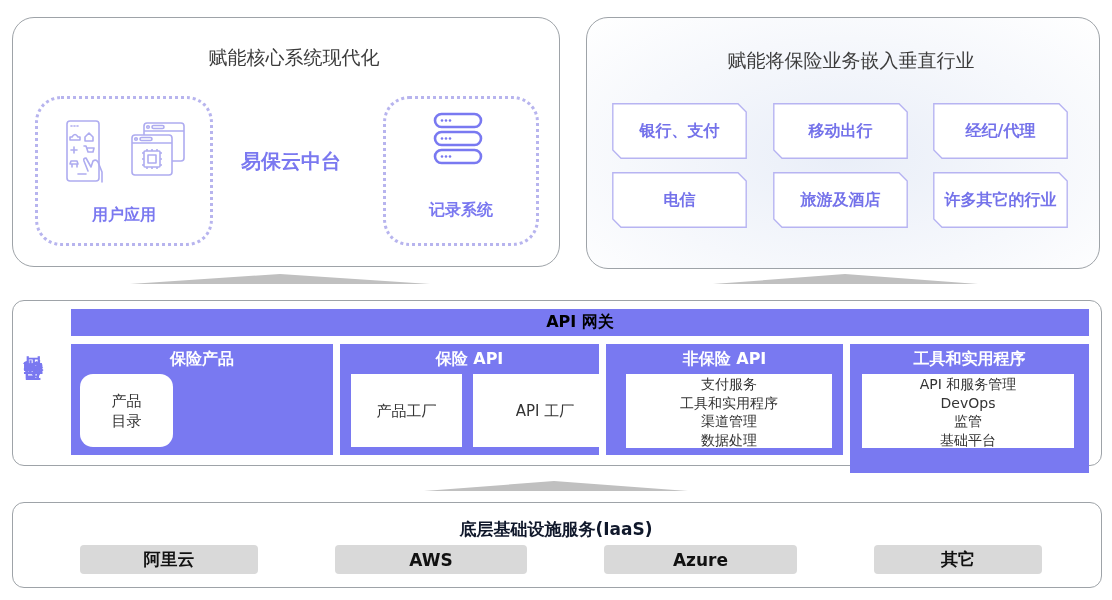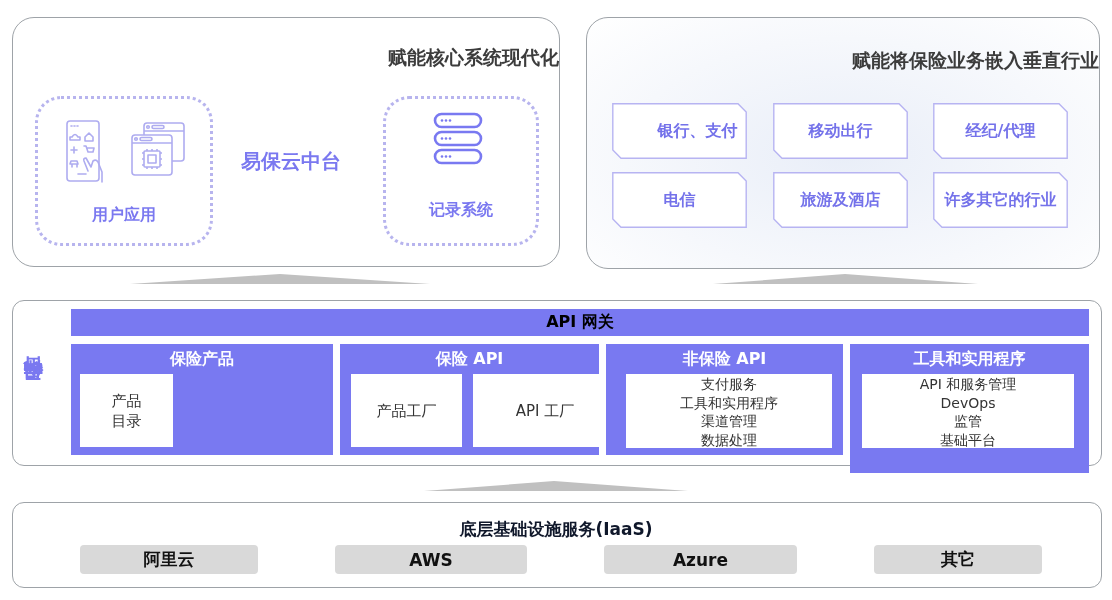--- a/index.html
+++ b/index.html
@@ -5,22 +5,22 @@
   html, body { margin:0; padding:0; background:#ffffff; }
   body { width:1112px; height:600px; position:relative; overflow:hidden;
          font-family:"DejaVu Sans", "Liberation Sans", sans-serif; }
   .abs { position:absolute; box-sizing:border-box; }
 
   
   .panel { border:1.5px solid #9ea3a8; border-radius:22px; background:#fff; }
   .panel-left { left:12px; top:17px; width:548px; height:250px; }
   .panel-right { left:586px; top:17px; width:514px; height:252px;
     background: radial-gradient(ellipse at 50% 55%, #e9eef8 0%, #f6f8fc 60%, #ffffff 100%); }
-  .panel-title { position:absolute; left:16px; right:0; text-align:right;
-    font-weight:bold; font-size:19px; color:#3c3c3c; }
+  .panel-title { position:absolute; left:16px; right:0; text-align:center;
+    font-weight:normal; font-size:19px; color:#3c3c3c; }
   .panel-left .panel-title { top:27px; }
   .panel-right .panel-title { top:30px; }
 
   .dotbox { position:absolute; border:3px dotted #b7b4ee; border-radius:26px; }
   .dotbox.app { left:22px; top:78px; width:172px; height:144px; }
   .dotbox.rec { left:370px; top:78px; width:150px; height:144px; }
   .dot-label { position:absolute; left:0; right:0; text-align:center; font-weight:bold;
     font-size:16px; color:#7a78f0; }
   .center-label { position:absolute; left:228px; top:130px; font-weight:bold; font-size:20px; color:#7a78f0; }
 
@@ -116,21 +116,21 @@
           <circle cx="18" cy="45.5" r="1.3"></circle>
       </g>
     </svg>
     <div class="dot-label" style="top:101px">记录系统</div>
   </div>
 </div>
 
 <div class="abs panel panel-right">
   <div class="panel-title">赋能将保险业务嵌入垂直行业</div>
   <div id="tiles">
-      <div class="tile" style="left: 25px; top: 85px; padding-left: 36px;">
+      <div class="tile" style="left: 25px; top: 85px;">
         <svg width="135" height="56" viewBox="0 0 135 56">
           <polygon points="0.8,0.8 126,0.8 134.2,9 134.2,55.2 9,55.2 0.8,47" fill="#ffffff" stroke="#b7b4f2" stroke-width="1.4"></polygon>
         </svg>
         <span>银行、支付</span>
       </div>
       <div class="tile" style="left: 186px; top: 85px;">
         <svg width="135" height="56" viewBox="0 0 135 56">
           <polygon points="0.8,0.8 126,0.8 134.2,9 134.2,55.2 9,55.2 0.8,47" fill="#ffffff" stroke="#b7b4f2" stroke-width="1.4"></polygon>
         </svg>
         <span>移动出行</span>
@@ -168,21 +168,21 @@
 <svg class="connector" style="left:713px;top:273px" width="265" height="12">
   <polygon points="0,11 132,1 265,11" fill="#c0c0c0"></polygon>
 </svg>
 
 <div class="abs platform"></div>
 <div class="vert-label">易保云中台</div>
 <div class="abs gateway">API 网关</div>
 
 <div class="module" style="left:71px;top:344px;width:262px;height:111px;">
   <div class="module-title">保险产品</div>
-  <div class="cell" style="left:9px;top:30px;width:93px;height:73px;">
+  <div class="cell" style="left:9px;top:30px;width:93px;height:73px;border-radius:13px;">
     <div>产品</div>
     <div>目录</div>
   </div>
 </div>
 
 <div class="module" style="left:340px;top:344px;width:259px;height:111px;">
   <div class="module-title">保险 API</div>
   <div class="cell" style="left:11px;top:30px;width:111px;height:73px;">
     <div>产品工厂</div>
   </div>

